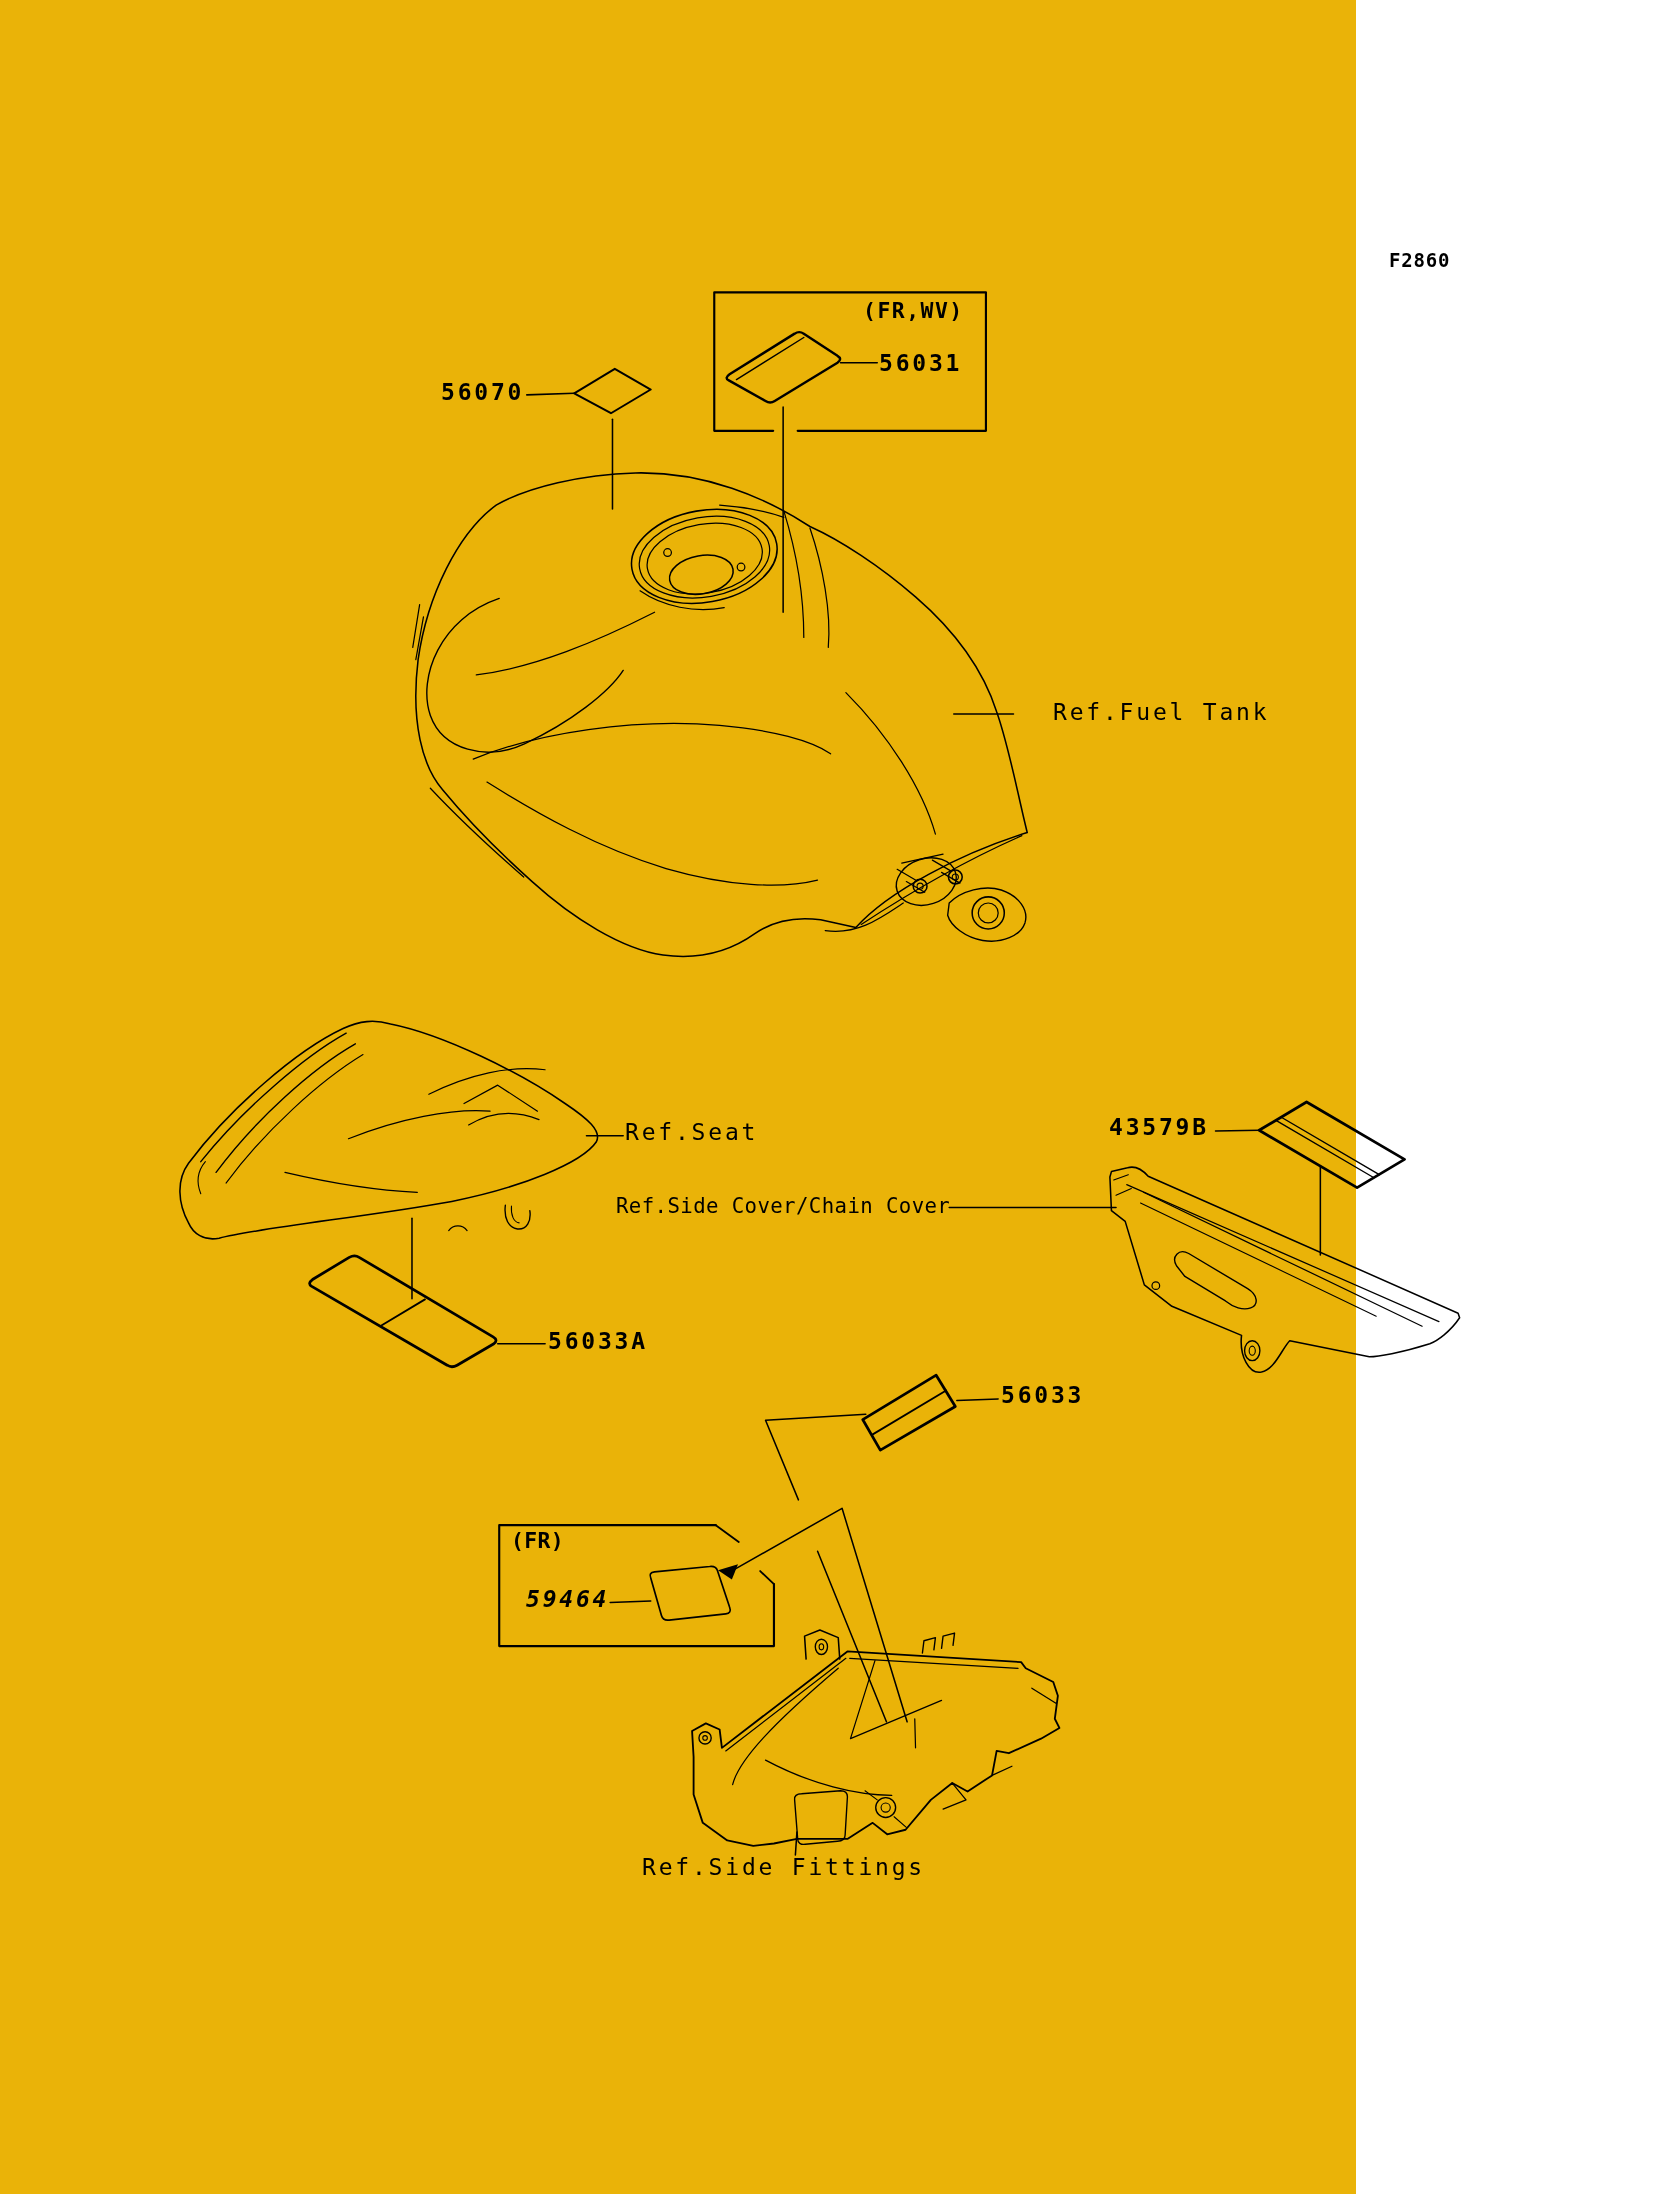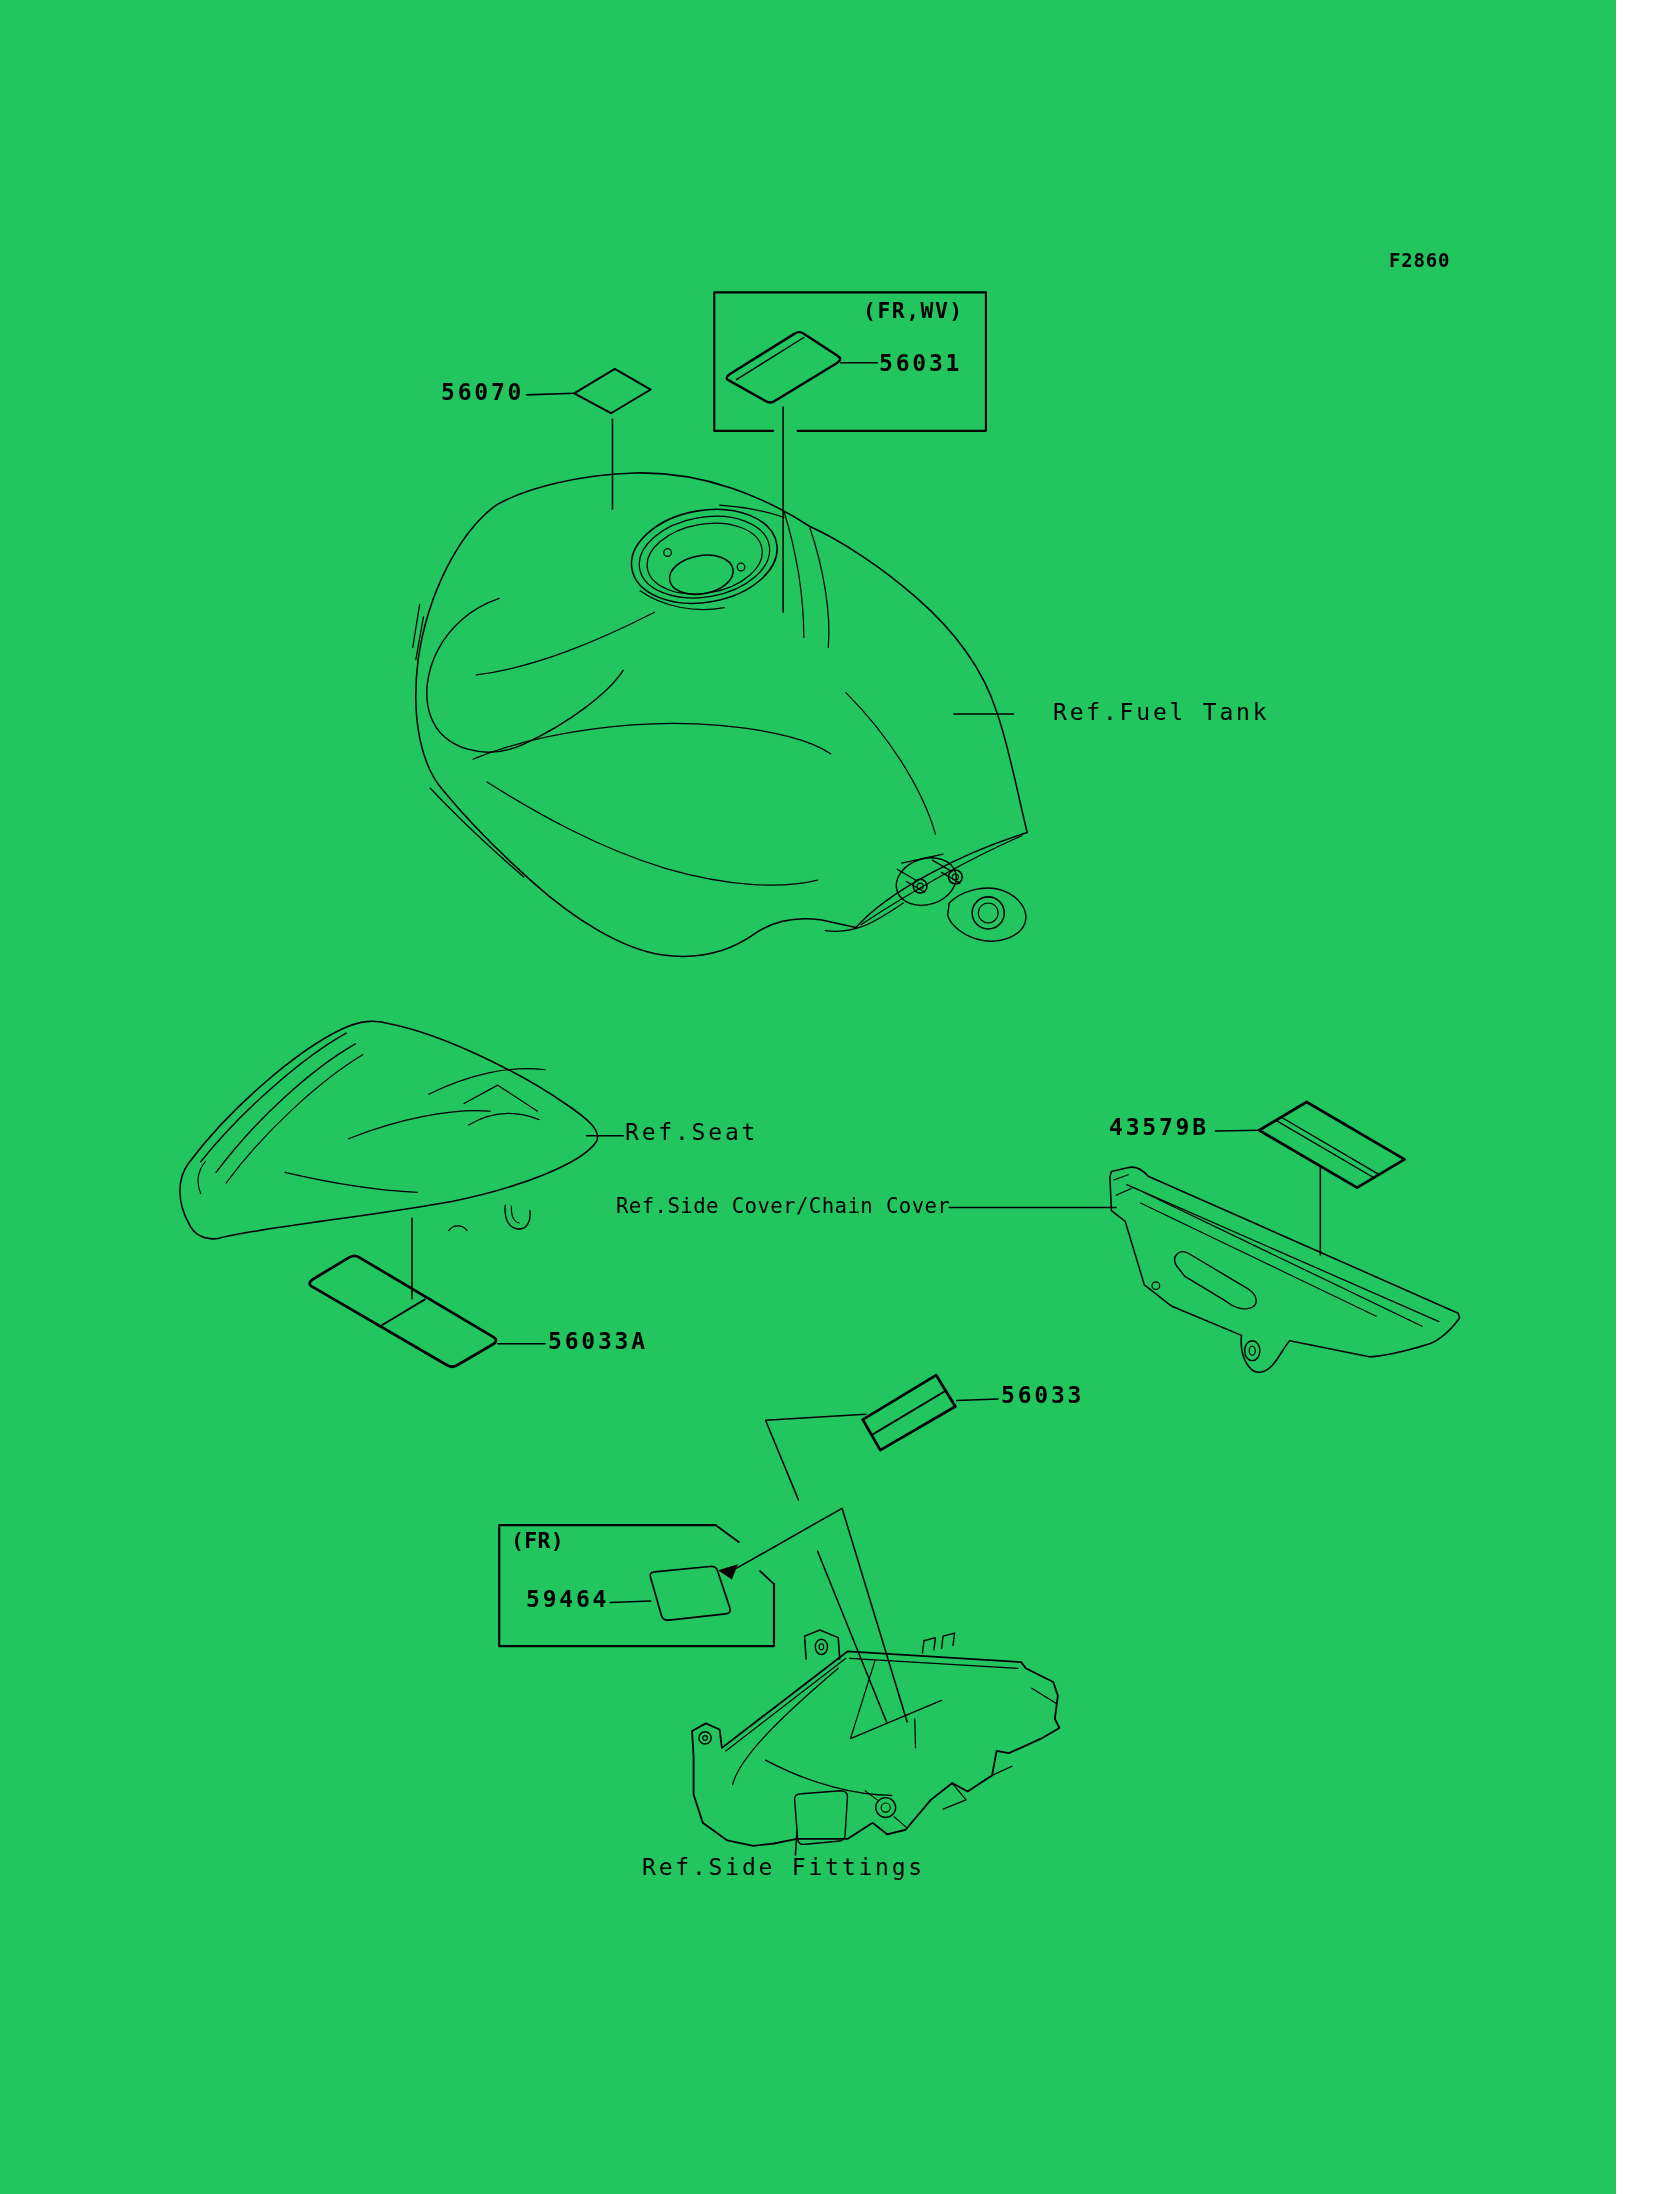--- a/index.html
+++ b/index.html
@@ -3,21 +3,21 @@
 <meta charset="utf-8">
 <style>
   html,body{margin:0;padding:0;}
   body{
     width:1678px;height:2194px;
     background:#ffffff;
     font-family:"DejaVu Sans Mono","Liberation Mono",monospace;
     color:#000;
     overflow:hidden;
   }
-  #stage{position:relative;width:1616px;height:2194px;background:#22c55e;text-align:center;}
+  #stage{position:relative;width:1356px;height:2194px;background:#eab308;text-align:center;}
   #art{position:absolute;left:0;top:0;}
   .lbl{
     position:absolute;
     white-space:pre;
     line-height:1;
     color:#000;
     font-family:"DejaVu Sans Mono","Liberation Mono",monospace;
   }
   .num{font-size:23px;font-weight:bold;letter-spacing:2.8px;}
   .ref{font-size:23px;font-weight:normal;letter-spacing:2.8px;}
@@ -277,18 +277,18 @@
   <div class="lbl num" style="left:1109px;top:1116px;">43579B</div>
 
   <div class="lbl ref-sm" style="left:616px;top:1196px;">Ref.Side Cover/Chain Cover</div>
 
   <div class="lbl num" style="left:548px;top:1330px;">56033A</div>
 
   <div class="lbl num" style="left:1001px;top:1384px;">56033</div>
 
   <div class="lbl variant-sm" style="left:511px;top:1530px;">(FR)</div>
 
-  <div class="lbl num" style="left:526px;top:1588px;">59464</div>
+  <div class="lbl num" style="left:526px;top:1588px;font-style:italic;">59464</div>
 
   <div class="lbl ref" style="left:642px;top:1856px;">Ref.Side Fittings</div>
 
 </div>
 
 
 </body></html>

